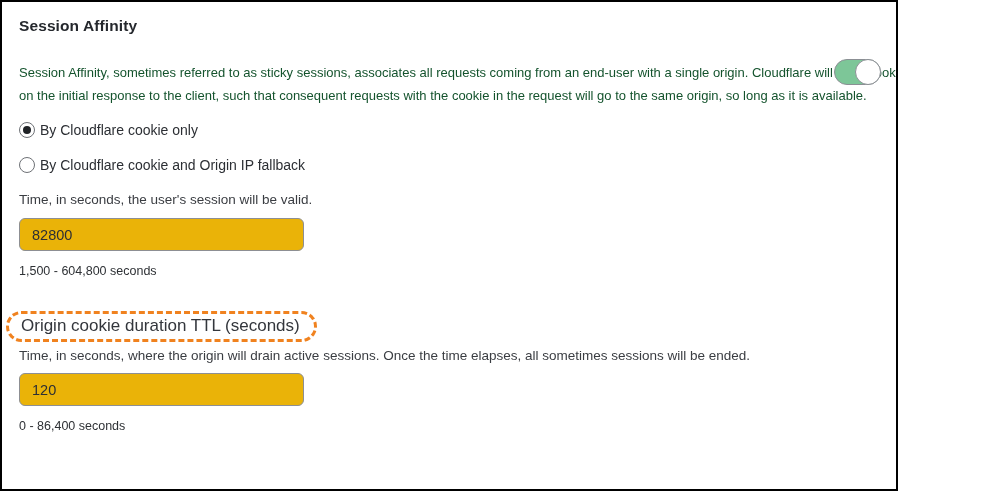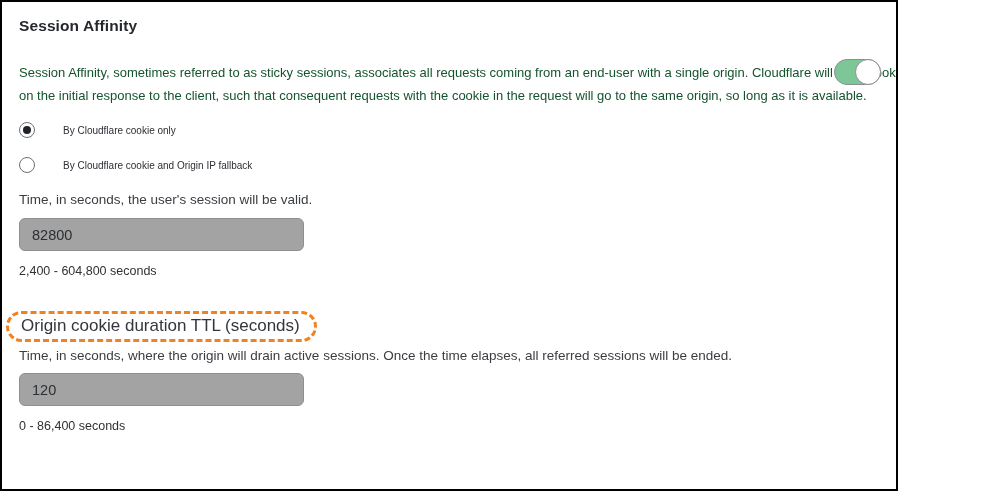--- a/index.html
+++ b/index.html
@@ -71,22 +71,22 @@
   .radio-row.selected .radio-circle::after {
     content: "";
     position: absolute;
     top: 50%; left: 50%;
     width: 8px; height: 8px;
     margin: -4px 0 0 -4px;
     border-radius: 50%;
     background: #1f2226;
   }
   .radio-label {
-    margin-left: 28px;
-    font-size: 10px;
+    margin-left: 5px;
+    font-size: 14px;
     color: #2c2f34;
     text-align: right;
   }
   
   .field-heading {
     font-size: 17px;
     color: #33363c;
   }
   .field-help {
     margin-top: 8px;
@@ -96,21 +96,21 @@
   .text-input {
     display: block;
     margin-top: 11px;
     width: 285px; height: 33px;
     border: 1px solid #8d8f93;
     border-radius: 6px;
     padding: 0 12px;
     font-family: "Liberation Sans", "DejaVu Sans", sans-serif;
     font-size: 14.5px;
     color: #2c2f34;
-    background: #a3a3a3;
+    background: #eab308;
     outline: none;
   }
   .range-hint {
     margin-top: 13px;
     font-size: 12.5px;
     color: #2e3135;
   }
   .section { margin-top: 20px; }
   .section-ttl { margin-top: 19px; }
   
@@ -146,26 +146,26 @@
       </div>
       <div class="radio-row">
         <span class="radio-circle"></span>
         <span class="radio-label">By Cloudflare cookie and Origin IP fallback</span>
       </div>
     </div>
 
     <div class="section section-ttl">
       <div class="field-help">Time, in seconds, the user's session will be valid.</div>
       <input class="text-input" type="text" value="82800" style="">
-      <div class="range-hint">2,400 - 604,800 seconds</div>
+      <div class="range-hint">1,500 - 604,800 seconds</div>
     </div>
 
     <div class="section section-origin">
       <div class="annotated-heading" style="border-color: rgb(240, 130, 31);">
         <div class="field-heading">Origin cookie duration TTL (seconds)</div>
       </div>
-      <div class="field-help">Time, in seconds, where the origin will drain active sessions. Once the time elapses, all referred sessions will be ended.</div>
+      <div class="field-help">Time, in seconds, where the origin will drain active sessions. Once the time elapses, all sometimes sessions will be ended.</div>
       <input class="text-input" type="text" value="120" style="">
       <div class="range-hint">0 - 86,400 seconds</div>
     </div>
 
   </div>
 </div>
 
 </body></html>

